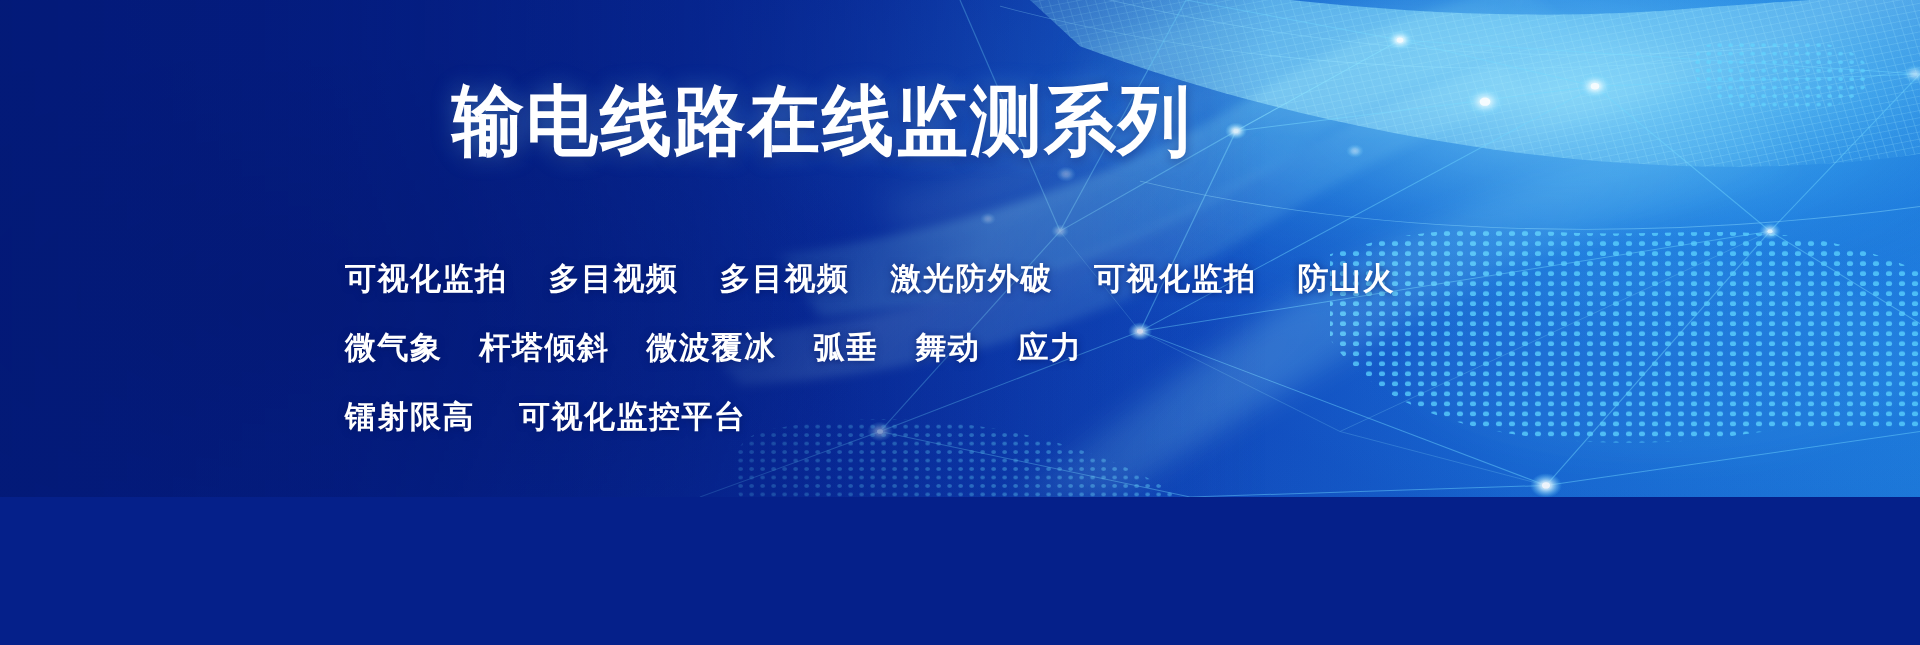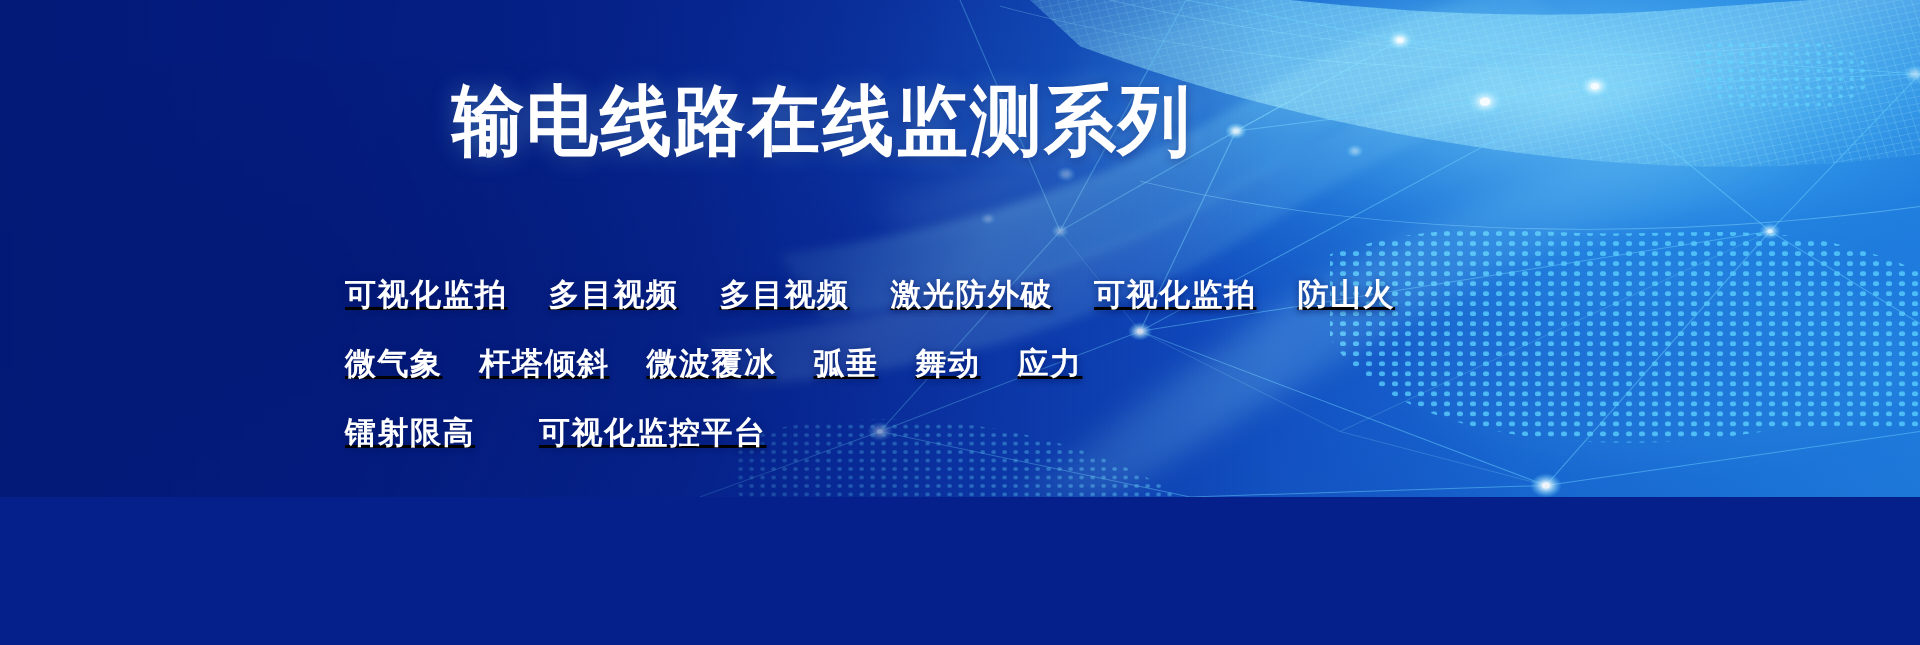--- a/index.html
+++ b/index.html
@@ -92,43 +92,42 @@
     text-shadow:
        0 0 22px rgba(120,200,255,0.42),
        0 2px 10px rgba(2,18,90,0.55);
     transform:scaleY(1.06);
     transform-origin:left top;
   }
 
   .tag-rows{
     position:absolute;
     left:345px;
-    top:260px;
+    top:244px;
     width:1240px;
-    text-decoration:underline;
   }
   .tag-row{
     display:flex;
     align-items:center;
     height:69px;
     white-space:nowrap;
   }
   .tag{
     font-size:31px;
     font-weight:700;
     color:#ffffff;
     letter-spacing:1.5px;
     text-shadow:0 1px 7px rgba(2,20,96,0.70);
     cursor:pointer;
   }
   
   .tag-row .tag + .tag{ margin-left:40px; }
   .tag-row.r1 .tag + .tag{ margin-left:41px; }
   .tag-row.r2 .tag + .tag{ margin-left:37px; }
-  .tag-row.r3 .tag + .tag{ margin-left:64px; }
+  .tag-row.r3 .tag + .tag{ margin-left:44px; }
 </style>
 </head>
 <body>
 
 <div class="banner">
 
   <div class="bg-base"></div>
 
   <svg class="art globe" viewBox="0 0 1920 645" preserveAspectRatio="none">
     <defs>

